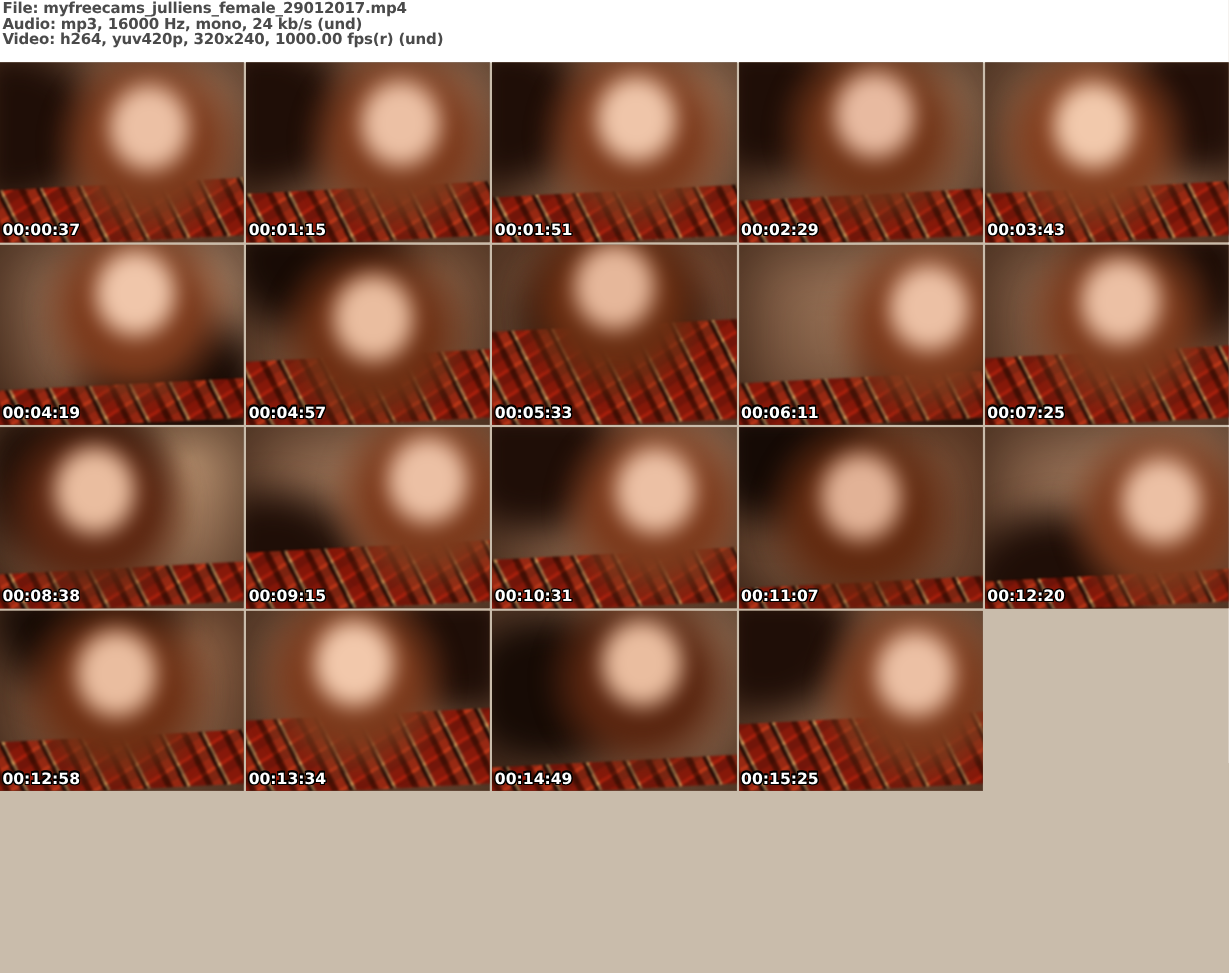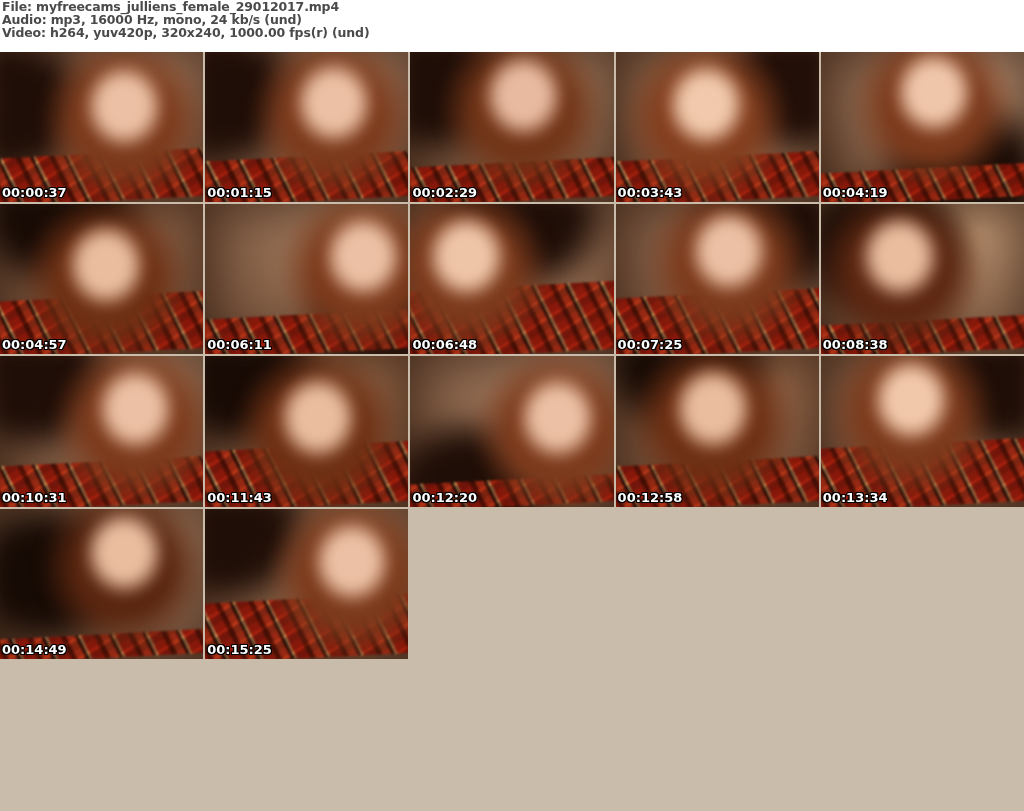--- a/index.html
+++ b/index.html
@@ -83,20 +83,26 @@
     <div class="layer plaid"></div>
     <div class="layer fig"></div>
     <span class="time">00:00:37</span>
   </div>
     <div class="thumb" style="--wall: #b0876a; --skin: #ecc0a4; --hair: #7c3a1c; --dark: #1f0e07; --plaid-h: 30%; --fig-x: 62%; --fig-y: 44%; --dark-x: 12%; --dark-y: 32%;">
     <div class="layer darkmass"></div>
     <div class="layer plaid"></div>
     <div class="layer fig"></div>
     <span class="time">00:01:15</span>
   </div>
+    <div class="thumb" style="--wall: #b68d6e; --skin: #efc5a9; --hair: #7c3a1c; --dark: #1f0e07; --plaid-h: 28%; --fig-x: 58%; --fig-y: 42%; --dark-x: 8%; --dark-y: 30%;">
+    <div class="layer darkmass"></div>
+    <div class="layer plaid"></div>
+    <div class="layer fig"></div>
+    <span class="time">00:01:51</span>
+  </div>
     <div class="thumb" style="--wall: #a37d60; --skin: #e8baa0; --hair: #723518; --dark: #1f0e07; --plaid-h: 26%; --fig-x: 55%; --fig-y: 40%; --dark-x: 15%; --dark-y: 25%;">
     <div class="layer darkmass"></div>
     <div class="layer plaid"></div>
     <div class="layer fig"></div>
     <span class="time">00:02:29</span>
   </div>
     <div class="thumb" style="--wall: #bb9170; --skin: #f2c9ac; --hair: #833e1e; --dark: #220f08; --plaid-h: 30%; --fig-x: 45%; --fig-y: 45%; --dark-x: 85%; --dark-y: 25%;">
     <div class="layer darkmass"></div>
     <div class="layer plaid"></div>
     <div class="layer fig"></div>
@@ -107,55 +113,61 @@
     <div class="layer plaid"></div>
     <div class="layer fig"></div>
     <span class="time">00:04:19</span>
   </div>
     <div class="thumb" style="--wall: #8a6146; --skin: #eabd9f; --hair: #6e3014; --dark: #180b05; --plaid-h: 38%; --fig-x: 52%; --fig-y: 50%; --dark-x: 30%; --dark-y: 12%;">
     <div class="layer darkmass"></div>
     <div class="layer plaid"></div>
     <div class="layer fig"></div>
     <span class="time">00:04:57</span>
   </div>
+    <div class="thumb" style="--wall: #8a5a40; --skin: #e6b79a; --hair: #6a2e12; --dark: #140a05; --plaid-h: 55%; --fig-x: 50%; --fig-y: 35%; --dark-x: 50%; --dark-y: 45%;">
+    <div class="layer darkmass"></div>
+    <div class="layer plaid"></div>
+    <div class="layer fig"></div>
+    <span class="time">00:05:33</span>
+  </div>
     <div class="thumb" style="--wall: #b38a6b; --skin: #ecc0a4; --hair: #7c3a1c; --dark: #1f0e07; --plaid-h: 26%; --fig-x: 75%; --fig-y: 45%; --dark-x: 88%; --dark-y: 70%;">
     <div class="layer darkmass"></div>
     <div class="layer plaid"></div>
     <div class="layer fig"></div>
     <span class="time">00:06:11</span>
-  </div>
-    <div class="thumb" style="--wall: #a87e60; --skin: #efc5a8; --hair: #7c3a1c; --dark: #1f0e07; --plaid-h: 45%; --fig-x: 30%; --fig-y: 45%; --dark-x: 55%; --dark-y: 15%;">
-    <div class="layer darkmass"></div>
-    <div class="layer plaid"></div>
-    <div class="layer fig"></div>
-    <span class="time">00:06:48</span>
   </div>
     <div class="thumb" style="--wall: #ab8265; --skin: #ecc0a4; --hair: #7c3a1c; --dark: #1f0e07; --plaid-h: 40%; --fig-x: 55%; --fig-y: 42%; --dark-x: 75%; --dark-y: 20%;">
     <div class="layer darkmass"></div>
     <div class="layer plaid"></div>
     <div class="layer fig"></div>
     <span class="time">00:07:25</span>
   </div>
     <div class="thumb" style="--wall: #b9916f; --skin: #eabd9f; --hair: #5e2812; --dark: #1c0d06; --plaid-h: 22%; --fig-x: 40%; --fig-y: 45%; --dark-x: 30%; --dark-y: 30%;">
     <div class="layer darkmass"></div>
     <div class="layer plaid"></div>
     <div class="layer fig"></div>
     <span class="time">00:08:38</span>
   </div>
+    <div class="thumb" style="--wall: #b68c6d; --skin: #ecc0a4; --hair: #7c3a1c; --dark: #1f0e07; --plaid-h: 34%; --fig-x: 72%; --fig-y: 40%; --dark-x: 15%; --dark-y: 75%;">
+    <div class="layer darkmass"></div>
+    <div class="layer plaid"></div>
+    <div class="layer fig"></div>
+    <span class="time">00:09:15</span>
+  </div>
     <div class="thumb" style="--wall: #bb9274; --skin: #ecc0a4; --hair: #7c3a1c; --dark: #1f0e07; --plaid-h: 30%; --fig-x: 65%; --fig-y: 45%; --dark-x: 20%; --dark-y: 20%;">
     <div class="layer darkmass"></div>
     <div class="layer plaid"></div>
     <div class="layer fig"></div>
     <span class="time">00:10:31</span>
   </div>
-    <div class="thumb" style="--wall: #936647; --skin: #eabd9f; --hair: #6e3014; --dark: #180b05; --plaid-h: 40%; --fig-x: 55%; --fig-y: 50%; --dark-x: 20%; --dark-y: 18%;">
+    <div class="thumb" style="--wall: #7e5238; --skin: #e2b296; --hair: #622a10; --dark: #150a05; --plaid-h: 14%; --fig-x: 50%; --fig-y: 48%; --dark-x: 20%; --dark-y: 15%;">
     <div class="layer darkmass"></div>
     <div class="layer plaid"></div>
     <div class="layer fig"></div>
-    <span class="time">00:11:43</span>
+    <span class="time">00:11:07</span>
   </div>
     <div class="thumb" style="--wall: #b58c6e; --skin: #ecc0a4; --hair: #7c3a1c; --dark: #1f0e07; --plaid-h: 18%; --fig-x: 70%; --fig-y: 50%; --dark-x: 30%; --dark-y: 85%;">
     <div class="layer darkmass"></div>
     <div class="layer plaid"></div>
     <div class="layer fig"></div>
     <span class="time">00:12:20</span>
   </div>
     <div class="thumb" style="--wall: #96684a; --skin: #eabd9f; --hair: #6e3014; --dark: #170b05; --plaid-h: 30%; --fig-x: 48%; --fig-y: 45%; --dark-x: 35%; --dark-y: 10%;">
     <div class="layer darkmass"></div>
     <div class="layer plaid"></div>

